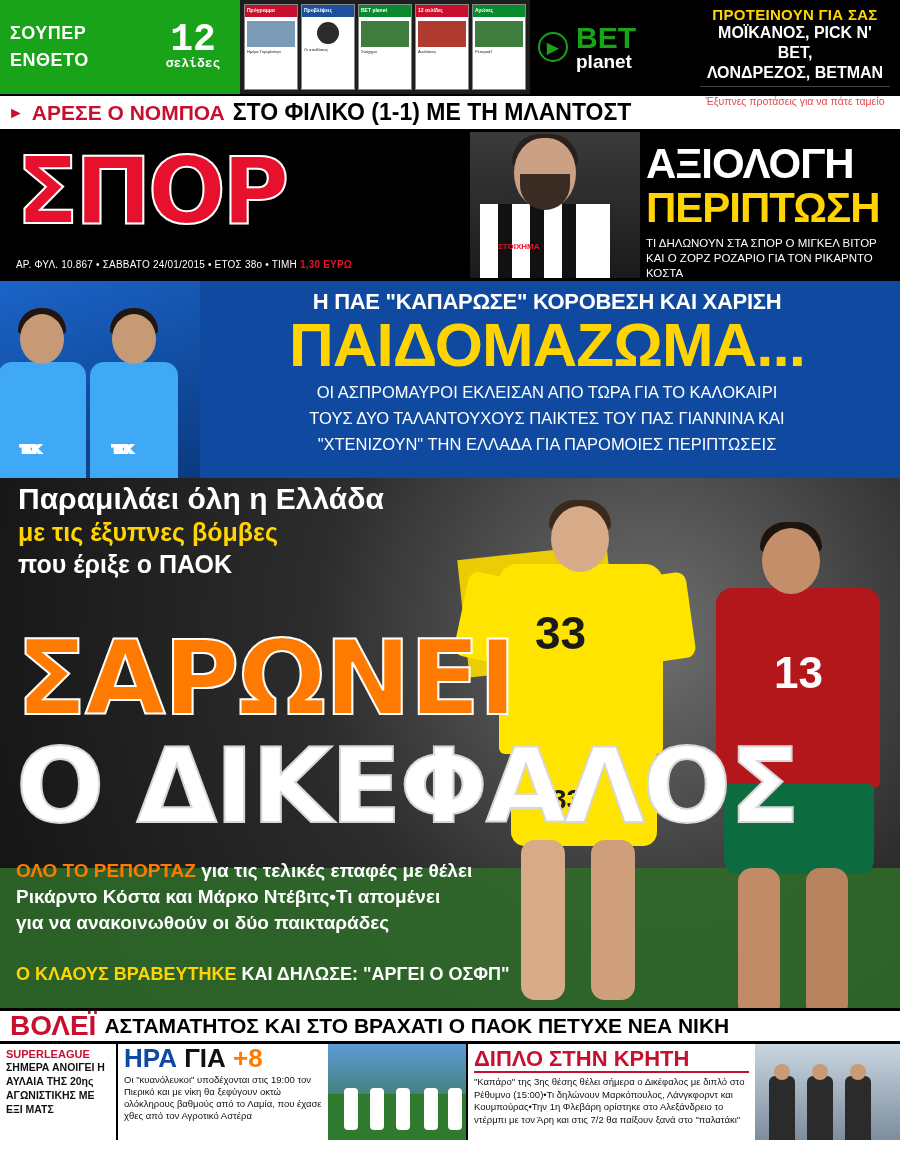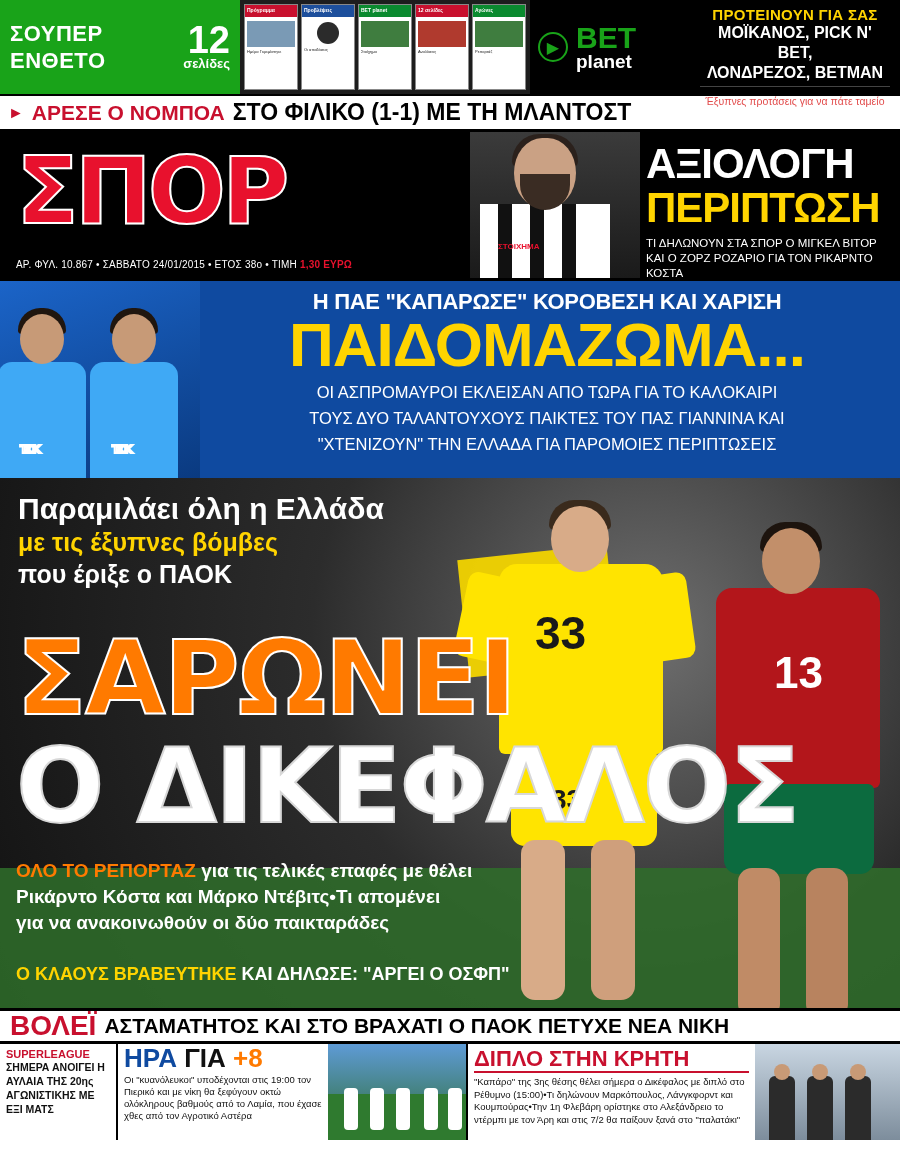--- a/index.html
+++ b/index.html
@@ -14,24 +14,24 @@
 
   
   .promo {
     height: 96px; display: flex; align-items: stretch;
     background: #111; border-bottom: 2px solid #000;
   }
   .promo-left {
     width: 240px; background: #19a319; display: flex; align-items: center;
     position: relative; padding-left: 10px;
   }
-  .promo-left .lines { color: #fff; font-weight: bold; font-size: 22px; line-height: 27px; letter-spacing: .5px; }
+  .promo-left .lines { color: #fff; font-weight: bold; font-size: 18px; line-height: 27px; letter-spacing: .5px; }
   .promo-left .badge {
     position: absolute; right: 10px; top: 50%; transform: translateY(-50%);
-    width: 74px; text-align: right; color: #fff;
+    width: 74px; text-align: center; color: #fff; font-family: Liberation Mono, monospace;
   }
   .promo-left .badge .num { font-size: 38px; font-weight: bold; line-height: 32px; }
   .promo-left .badge .txt { font-size: 13px; font-weight: bold; }
   .promo-pages { width: 290px; background: #1d1d1d; display: flex; gap: 3px; padding: 4px 4px; align-items: stretch; }
   .mini {
     flex: 1; background: #fff; border: 1px solid #888; position: relative; overflow: hidden;
     font-size: 4px; color: #222;
   }
   .mini .hd { height: 12px; background: #c8102e; color: #fff; font-size: 5px; font-weight: bold; padding: 2px; }
   .mini .hd.blue { background: #1d4f9c; }
@@ -142,21 +142,21 @@
     position: absolute; left: 690px; top: 40px; width: 210px; height: 490px;
   }
   .pl-red .head { position: absolute; left: 72px; top: 10px; width: 58px; height: 66px; border-radius: 50%; background: #c28f6a; }
   .pl-red .hair { position: absolute; left: 70px; top: 4px; width: 62px; height: 30px; border-radius: 30px 30px 6px 6px; background: #1d140e; }
   .pl-red .shirt { position: absolute; left: 26px; top: 70px; width: 164px; height: 200px; background: #b3161b; border-radius: 16px 16px 6px 6px; }
   .pl-red .num { position: absolute; left: 84px; top: 130px; color: #fff; font-size: 44px; font-weight: bold; }
   .pl-red .shorts { position: absolute; left: 34px; top: 266px; width: 150px; height: 90px; background: #0c6b3f; border-radius: 6px 6px 14px 14px; }
   .pl-red .legL { position: absolute; left: 48px; top: 350px; width: 42px; height: 150px; background: #c08b66; border-radius: 14px; }
   .pl-red .legR { position: absolute; left: 116px; top: 350px; width: 42px; height: 150px; background: #b8835f; border-radius: 14px; }
 
-  .main-text { position: absolute; left: 0; top: 0; width: 470px; padding: 14px 10px 0 18px; }
+  .main-text { position: absolute; left: 0; top: 0; width: 470px; padding: 4px 10px 0 18px; }
   .main-text .k1 { color: #fff; font-size: 30px; font-weight: bold; line-height: 34px; }
   .main-text .k2 { color: #ffd400; font-size: 25px; font-weight: bold; line-height: 32px; }
   .main-text .k3 { color: #fff; font-size: 25px; font-weight: bold; line-height: 32px; }
   .huge1 {
     position: absolute; left: 16px; top: 148px; width: 660px;
     color: #ff7a00; font-size: 104px; font-weight: bold; line-height: 104px;
     letter-spacing: -2px; -webkit-text-stroke: 2px #fff;
     font-family: "DejaVu Sans", sans-serif;
   }
   .huge2 {

